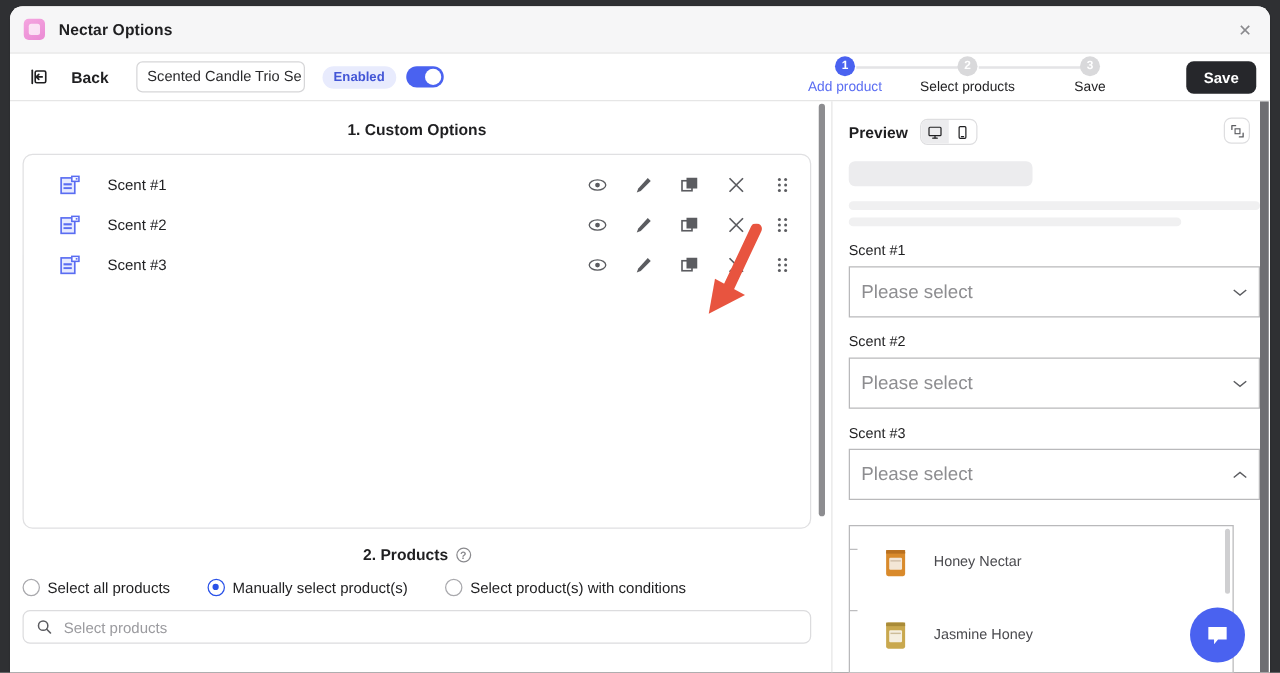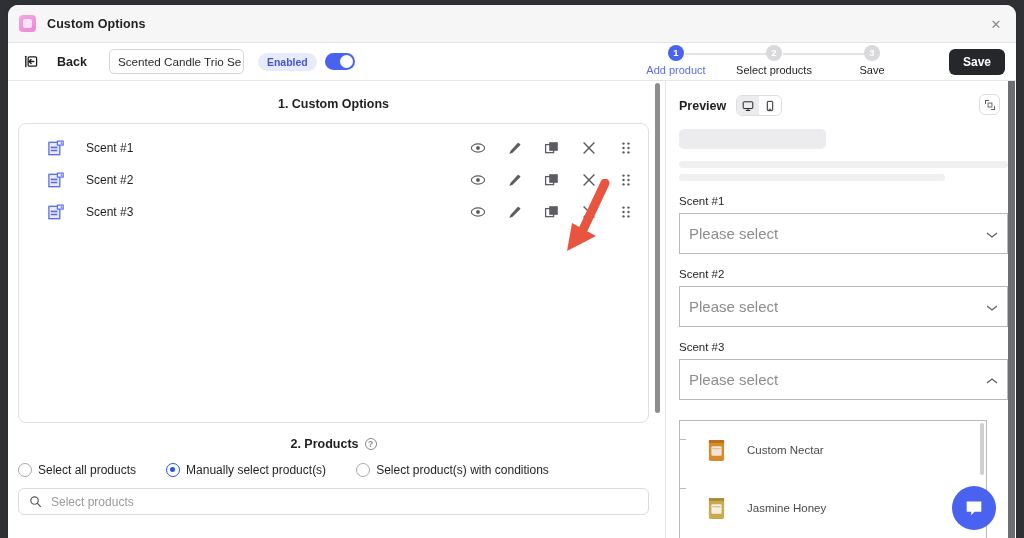--- a/index.html
+++ b/index.html
@@ -278,21 +278,21 @@
 </style>
 </head>
 <body>
 
 <div class="window">
 
   <div class="titlebar">
     <div class="app-icon">
         <i></i>
       </div>
-    <div class="app-title">Custom Options</div>
+    <div class="app-title">Nectar Options</div>
     <div class="win-close">✕</div>
   </div>
 
   <div class="toolbar">
     <div class="back-btn">
       <svg class="back-icon" viewBox="0 0 16 16">
         <path d="M3 2.5v11" stroke="#1f1f21" stroke-width="1.5" stroke-linecap="round" fill="none"></path>
         <rect x="5.5" y="3" width="9" height="10" rx="1.3" stroke="#1f1f21" stroke-width="1.4" fill="none"></rect>
         <path d="M11.5 8H6.5M8.6 5.9 6.4 8l2.2 2.1" stroke="#1f1f21" stroke-width="1.4" fill="none" stroke-linecap="round" stroke-linejoin="round"></path>
       </svg>
@@ -574,21 +574,21 @@
       <div class="dropdown">
         <div class="dd-focus"></div>
 
         <div class="dd-item">
           <svg class="thumb" viewBox="0 0 20 26">
             <rect x="2" y="2" width="16" height="22" rx="1.8" fill="#d98a2b"></rect>
             <rect x="2" y="2" width="16" height="3" fill="#b9701f"></rect>
             <rect x="4.6" y="8.5" width="10.8" height="10" rx="1" fill="#f3e6d6"></rect>
             <rect x="5.6" y="10.5" width="8.8" height="1.2" fill="#d1bfa8"></rect>
           </svg>
-          <span class="dd-label">Custom Nectar</span>
+          <span class="dd-label">Honey Nectar</span>
         </div>
 
         <div class="dd-item">
           <svg class="thumb" viewBox="0 0 20 26">
             <rect x="2" y="2" width="16" height="22" rx="1.8" fill="#c9a84e"></rect>
             <rect x="2" y="2" width="16" height="3" fill="#a98b38"></rect>
             <rect x="4.6" y="8.5" width="10.8" height="10" rx="1" fill="#f5efe0"></rect>
             <rect x="5.6" y="10.5" width="8.8" height="1.2" fill="#cdbd98"></rect>
           </svg>
           <span class="dd-label">Jasmine Honey</span>

